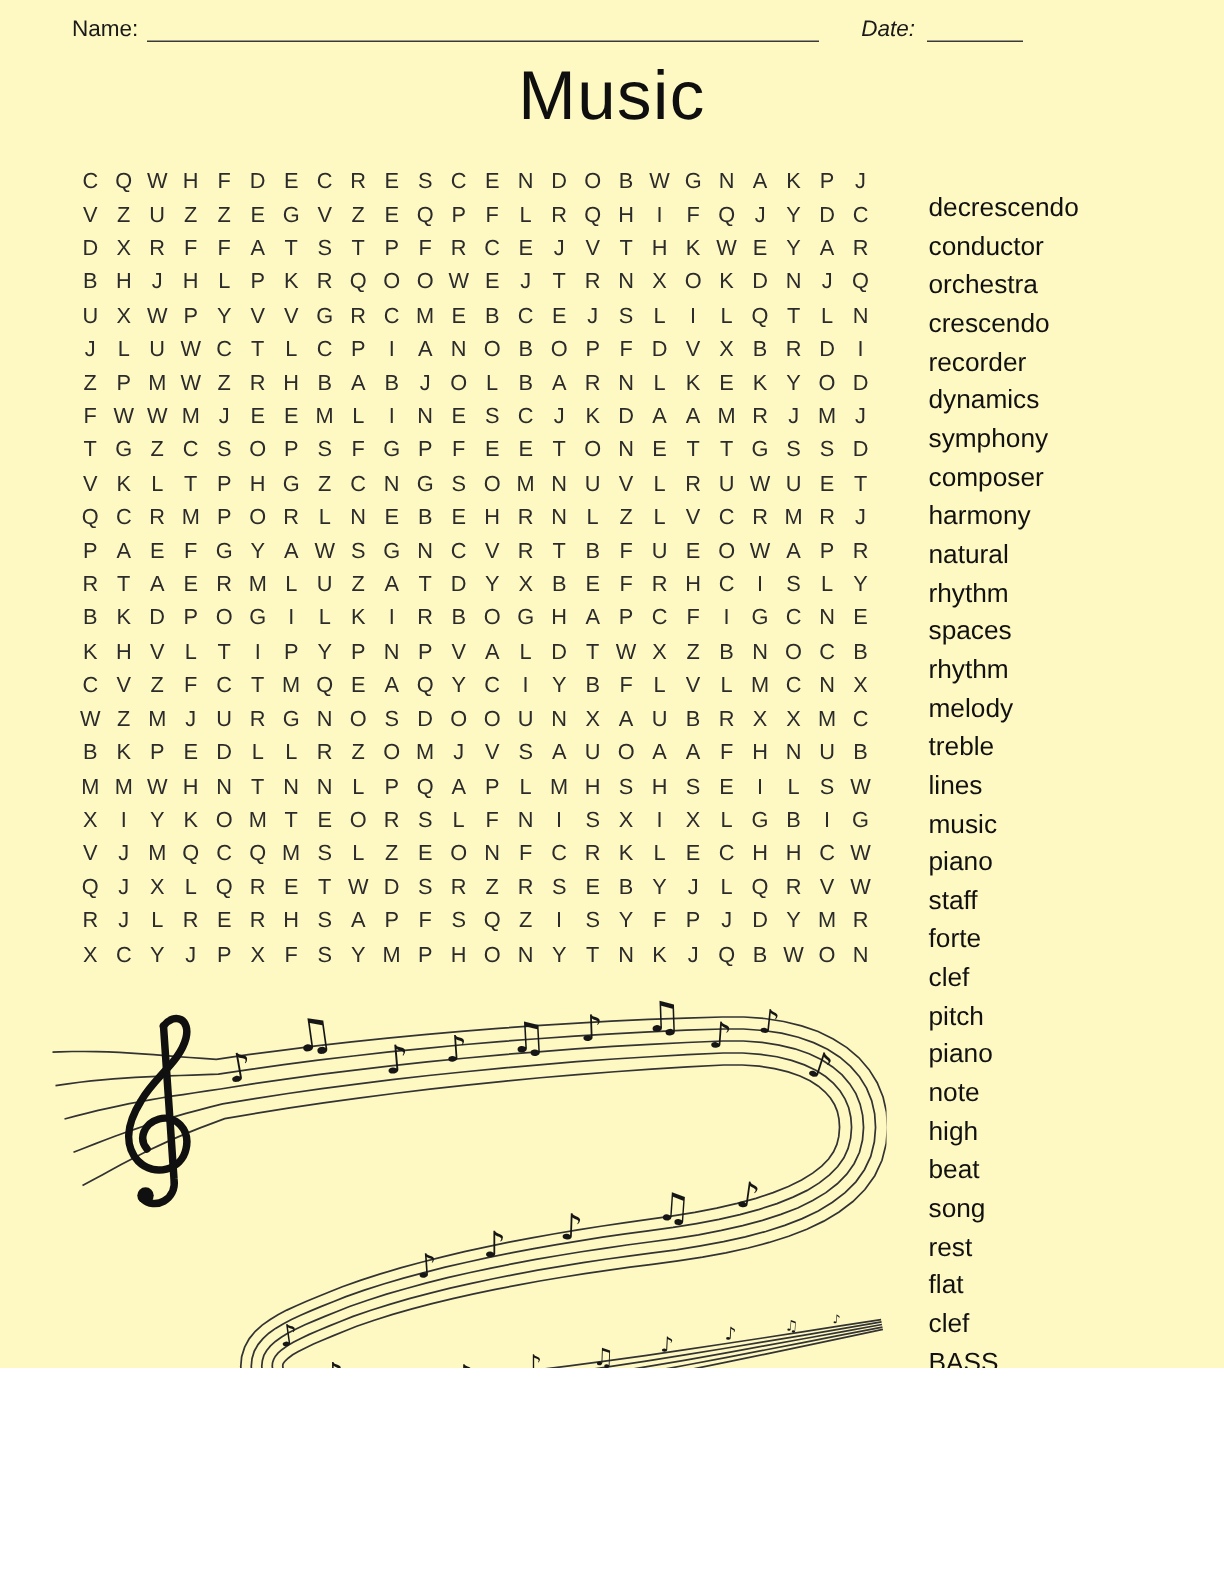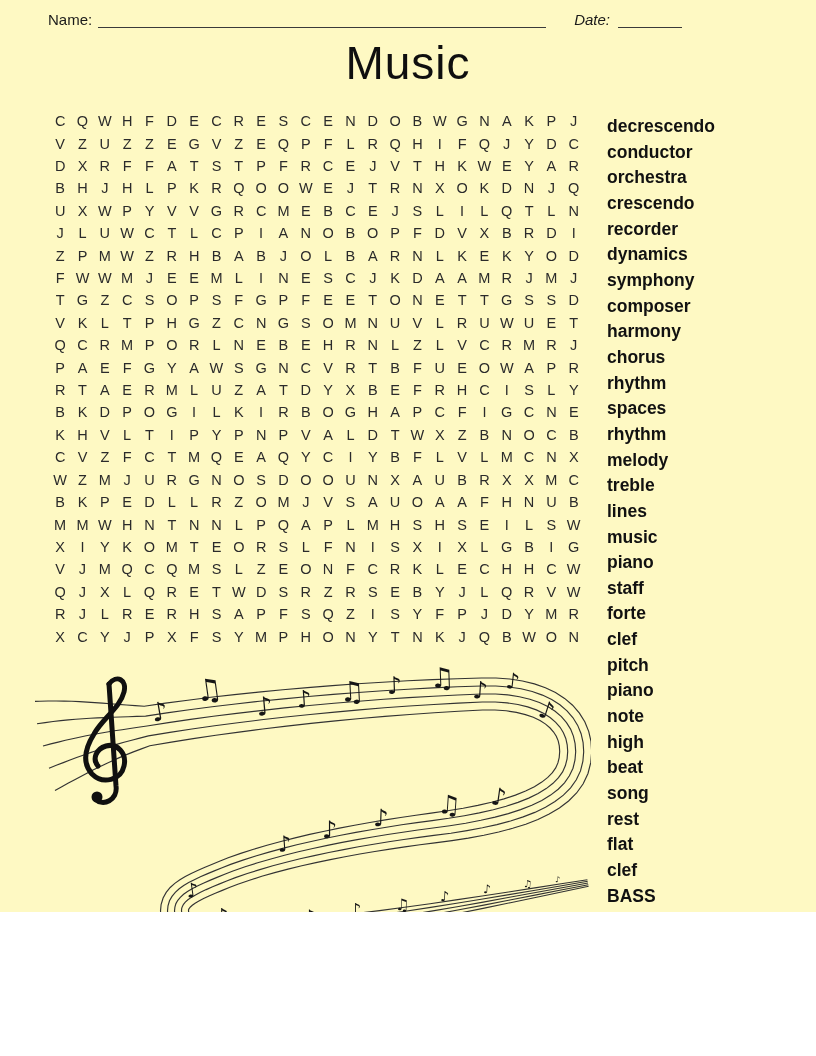--- a/index.html
+++ b/index.html
@@ -19,21 +19,21 @@
   
   .grid{
     position:absolute;left:49px;top:110px;
     display:grid;grid-template-columns:repeat(24,22.33px);grid-auto-rows:22.42px;
   }
   .cell{
     display:flex;align-items:center;justify-content:center;
     font-size:14.5px;color:#2b2b2b;
   }
   
-  .words{position:absolute;left:603px;top:110px;list-style:none;margin:4px;padding:0;font-weight:bold;}
+  .words{position:absolute;left:603px;top:110px;list-style:none;margin:16px;padding:0;}
   .words li{font-size:17.5px;line-height:25.65px;color:#111;}
   
   .staff-wrap{position:absolute;left:35px;top:658px;width:556px;height:300px;}
 </style>
 </head>
 <body>
 
 <div class="page">
 
   <div class="header">
@@ -627,21 +627,21 @@
   <ul class="words">
       <li>decrescendo</li>
       <li>conductor</li>
       <li>orchestra</li>
       <li>crescendo</li>
       <li>recorder</li>
       <li>dynamics</li>
       <li>symphony</li>
       <li>composer</li>
       <li>harmony</li>
-      <li>chorus</li>
+      <li>natural</li>
       <li>rhythm</li>
       <li>spaces</li>
       <li>rhythm</li>
       <li>melody</li>
       <li>treble</li>
       <li>lines</li>
       <li>music</li>
       <li>piano</li>
       <li>staff</li>
       <li>forte</li>

